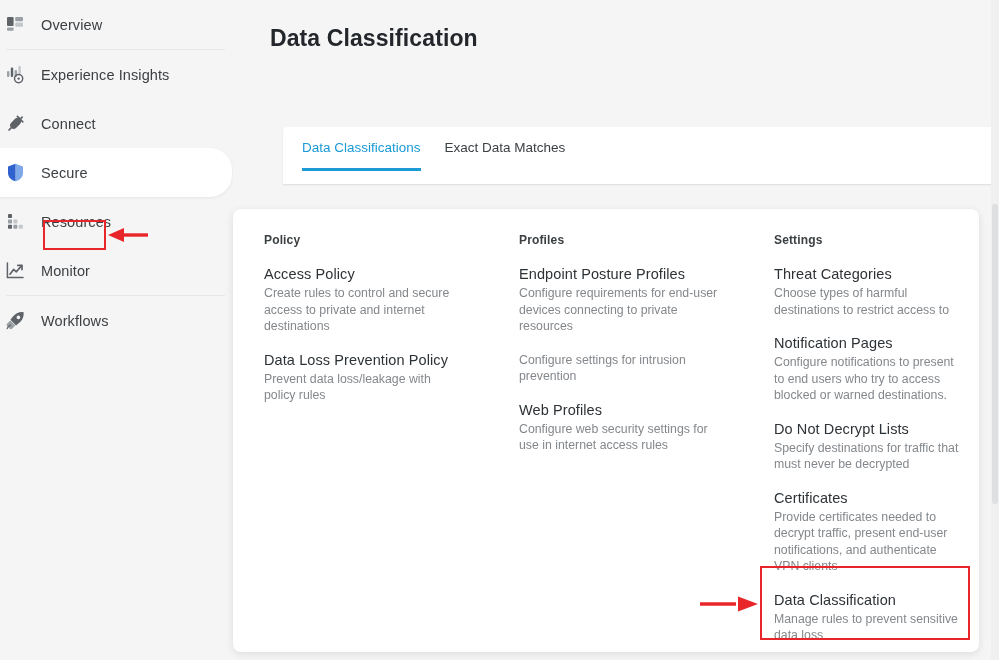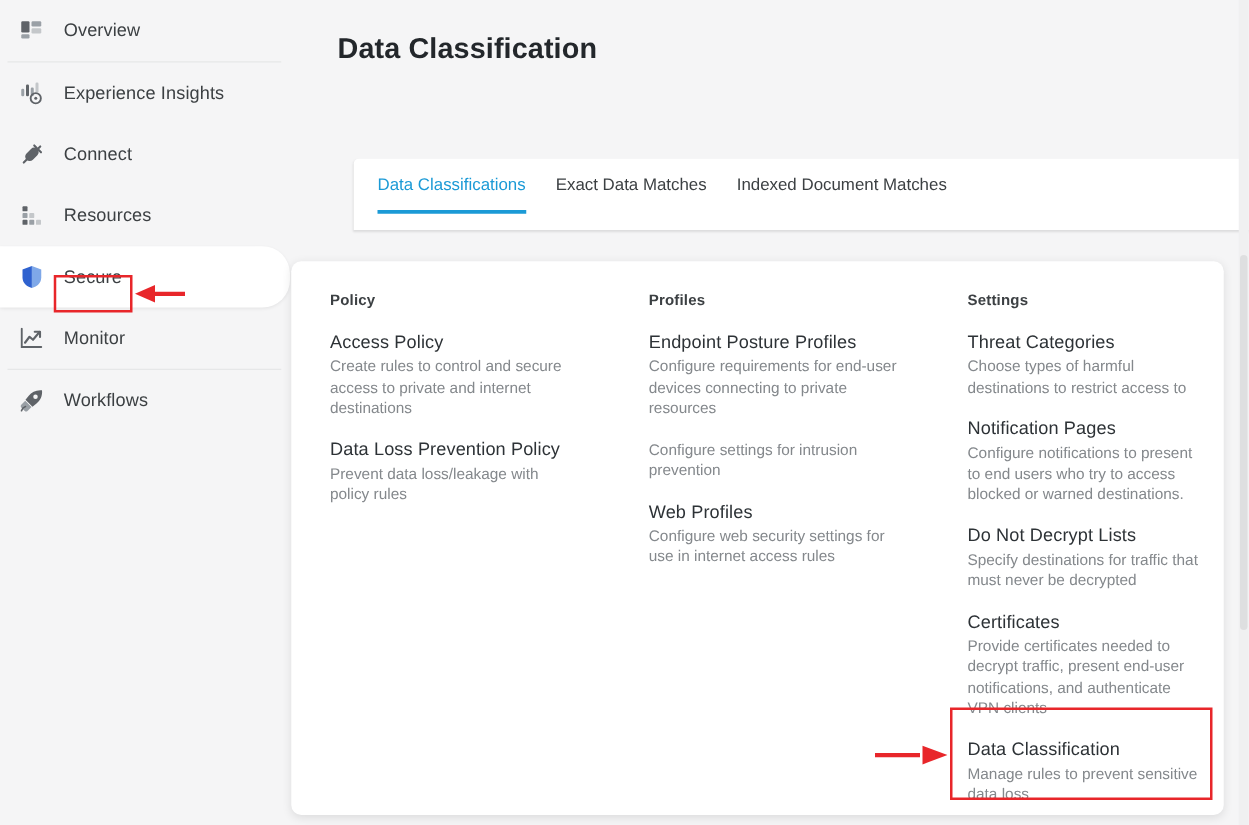--- a/index.html
+++ b/index.html
@@ -19,21 +19,21 @@
     background: #f5f5f6;
   }
   .nav-divider {
     height: 1px; background: #e6e7e8;
     margin: 0 8px 0 6px;
   }
   .nav-item {
     position: relative;
     display: flex; align-items: center;
     height: 49px;
-    padding-left: 10px;
+    padding-left: 0;
     cursor: pointer;
   }
   .nav-item .nav-icon {
     width: 30px; height: 24px;
     display: flex; align-items: center; justify-content: center;
     flex: 0 0 30px;
   }
   .nav-item .nav-label {
     margin-left: 11px;
     font-size: 14.5px;
@@ -188,42 +188,42 @@
             <svg width="19" height="19" viewBox="0 0 19 19">
               <path d="M3 16 L6.4 12.6" stroke="#5f6368" stroke-width="1.7" stroke-linecap="round"></path>
               <path d="M13 6.4 L16.2 3.2" stroke="#5f6368" stroke-width="1.7" stroke-linecap="round"></path>
               <path d="M5.2 13.8 a3.6 3.6 0 0 1 0-5.1 l3.6-3.6 a3.6 3.6 0 0 1 5.1 5.1 l-3.6 3.6 a3.6 3.6 0 0 1-5.1 0z" fill="#5f6368"></path>
               <path d="M11.4 2.4 L13.4 4.4" stroke="#5f6368" stroke-width="1.7" stroke-linecap="round"></path>
               <path d="M14.8 5.8 L16.8 7.8" stroke="#5f6368" stroke-width="1.7" stroke-linecap="round"></path>
             </svg>
           </span>
           <span class="nav-label">Connect</span>
         </div>
+        <div class="nav-item active">
+          <span class="nav-icon">
+            <svg width="17" height="19" viewBox="0 0 17 19">
+              <path d="M8.5 .8 L16 3.6 v6.1 c0 4.6-3.2 7.4-7.5 8.6 z" fill="#7fa8e8"></path>
+              <path d="M8.5 .8 L1 3.6 v6.1 c0 4.6 3.2 7.4 7.5 8.6 z" fill="#2f62cf"></path>
+            </svg>
+          </span>
+          <span class="nav-label">Secure</span>
+        </div>
         <div class="nav-item">
           <span class="nav-icon">
             <svg width="17" height="17" viewBox="0 0 17 17">
               <rect x="1" y="1" width="4" height="4" rx=".7" fill="#5f6368"></rect>
               <rect x="1" y="6.4" width="4" height="4" rx=".7" fill="#9aa0a6"></rect>
               <rect x="1" y="11.8" width="4" height="4" rx=".7" fill="#5f6368"></rect>
               <rect x="6.4" y="6.4" width="4" height="4" rx=".7" fill="#c4c7ca"></rect>
               <rect x="6.4" y="11.8" width="4" height="4" rx=".7" fill="#9aa0a6"></rect>
               <rect x="11.8" y="11.8" width="4" height="4" rx=".7" fill="#c4c7ca"></rect>
             </svg>
           </span>
           <span class="nav-label">Resources</span>
         </div>
-        <div class="nav-item active">
-          <span class="nav-icon">
-            <svg width="17" height="19" viewBox="0 0 17 19">
-              <path d="M8.5 .8 L16 3.6 v6.1 c0 4.6-3.2 7.4-7.5 8.6 z" fill="#7fa8e8"></path>
-              <path d="M8.5 .8 L1 3.6 v6.1 c0 4.6 3.2 7.4 7.5 8.6 z" fill="#2f62cf"></path>
-            </svg>
-          </span>
-          <span class="nav-label">Secure</span>
-        </div>
         <div class="nav-item">
           <span class="nav-icon">
             <svg width="19" height="18" viewBox="0 0 19 18">
               <path d="M1.4 1 V15.6 H17" stroke="#5f6368" stroke-width="1.5" fill="none" stroke-linecap="round"></path>
               <path d="M4 12.2 L7.6 7.4 L10.4 9.8 L15.6 3.6" stroke="#5f6368" stroke-width="1.7" fill="none" stroke-linejoin="round" stroke-linecap="round"></path>
               <path d="M11.8 3.4 H16 V7.6" stroke="#5f6368" stroke-width="1.7" fill="none" stroke-linecap="round" stroke-linejoin="round"></path>
             </svg>
           </span>
           <span class="nav-label">Monitor</span>
         </div>
@@ -243,21 +243,20 @@
   </nav>
 
   <section id="main">
     <h1 id="page-title">Data Classification</h1>
 
 
     <div id="tabbar">
       <div id="tablist">
           <div class="tab selected">Data Classifications</div>
           <div class="tab">Exact Data Matches</div>
-          <div class="tab">Indexed Document Matches</div>
         </div>
     </div>
   </section>
 
   <div id="mega-panel">
     <div id="mega-cols">
         <div class="mega-col">
           <div class="col-heading">Policy</div>
           <div class="mega-entry">
             <div class="entry-title">Access Policy</div>

